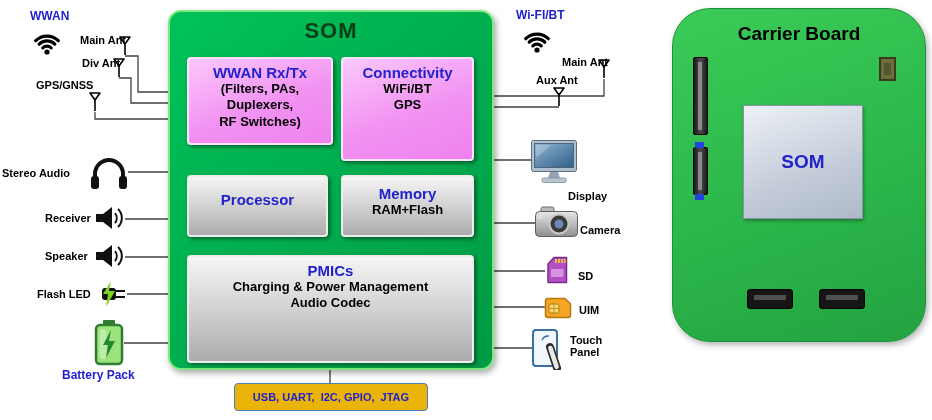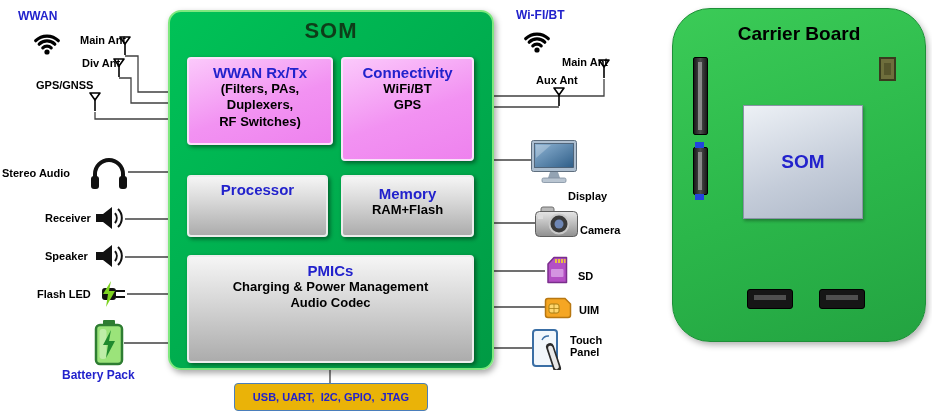--- a/index.html
+++ b/index.html
@@ -66,21 +66,21 @@
       <path d="M490,107 H559"></path>
       <path d="M490,160 H533"></path>
       <path d="M490,223 H537"></path>
       <path d="M490,271 H545"></path>
       <path d="M490,307 H545"></path>
       <path d="M490,348 H535"></path>
       <path d="M330,366 V383"></path>
     </g>
   </svg>
 
-  <div class="lbl lbl-blue" style="left:18px;top:9px">WWAN</div>
+  <div class="lbl lbl-blue" style="left:30px;top:9px">WWAN</div>
   <span class="abs" style="left:28px;top:26px">
     <svg width="38" height="30">
       <g stroke="#000" stroke-width="3.2" fill="none" stroke-linecap="round">
         <path d="M14.8,21.8 A6,6 0 0 1 23.2,21.8"></path>
         <path d="M11.2,18.2 A11,11 0 0 1 26.8,18.2"></path>
         <path d="M7.7,14.7 A16,16 0 0 1 30.3,14.7"></path>
       </g>
       <circle cx="19" cy="26" r="2.6" fill="#000"></circle>
     </svg>
   </span>
@@ -162,21 +162,21 @@
 RF Switches)</div>
     </div>
 
     <div class="block pink" style="left:171px;top:45px;width:133px;height:104px">
       <div class="block-title">Connectivity</div>
       <div class="block-body pre">WiFi/BT
 GPS</div>
     </div>
 
     <div class="block gray" style="left:17px;top:163px;width:141px;height:62px">
-      <div class="block-title" style="margin-top:4px">Processor</div>
+      <div class="block-title" style="margin-top:14px">Processor</div>
     </div>
 
     <div class="block gray" style="left:171px;top:163px;width:133px;height:62px">
       <div class="block-title" style="margin-top:8px">Memory</div>
       <div class="block-body">RAM+Flash</div>
     </div>
 
     <div class="block gray" style="left:17px;top:243px;width:287px;height:108px">
       <div class="block-title">PMICs</div>
       <div class="block-body pre">Charging &amp; Power Management

